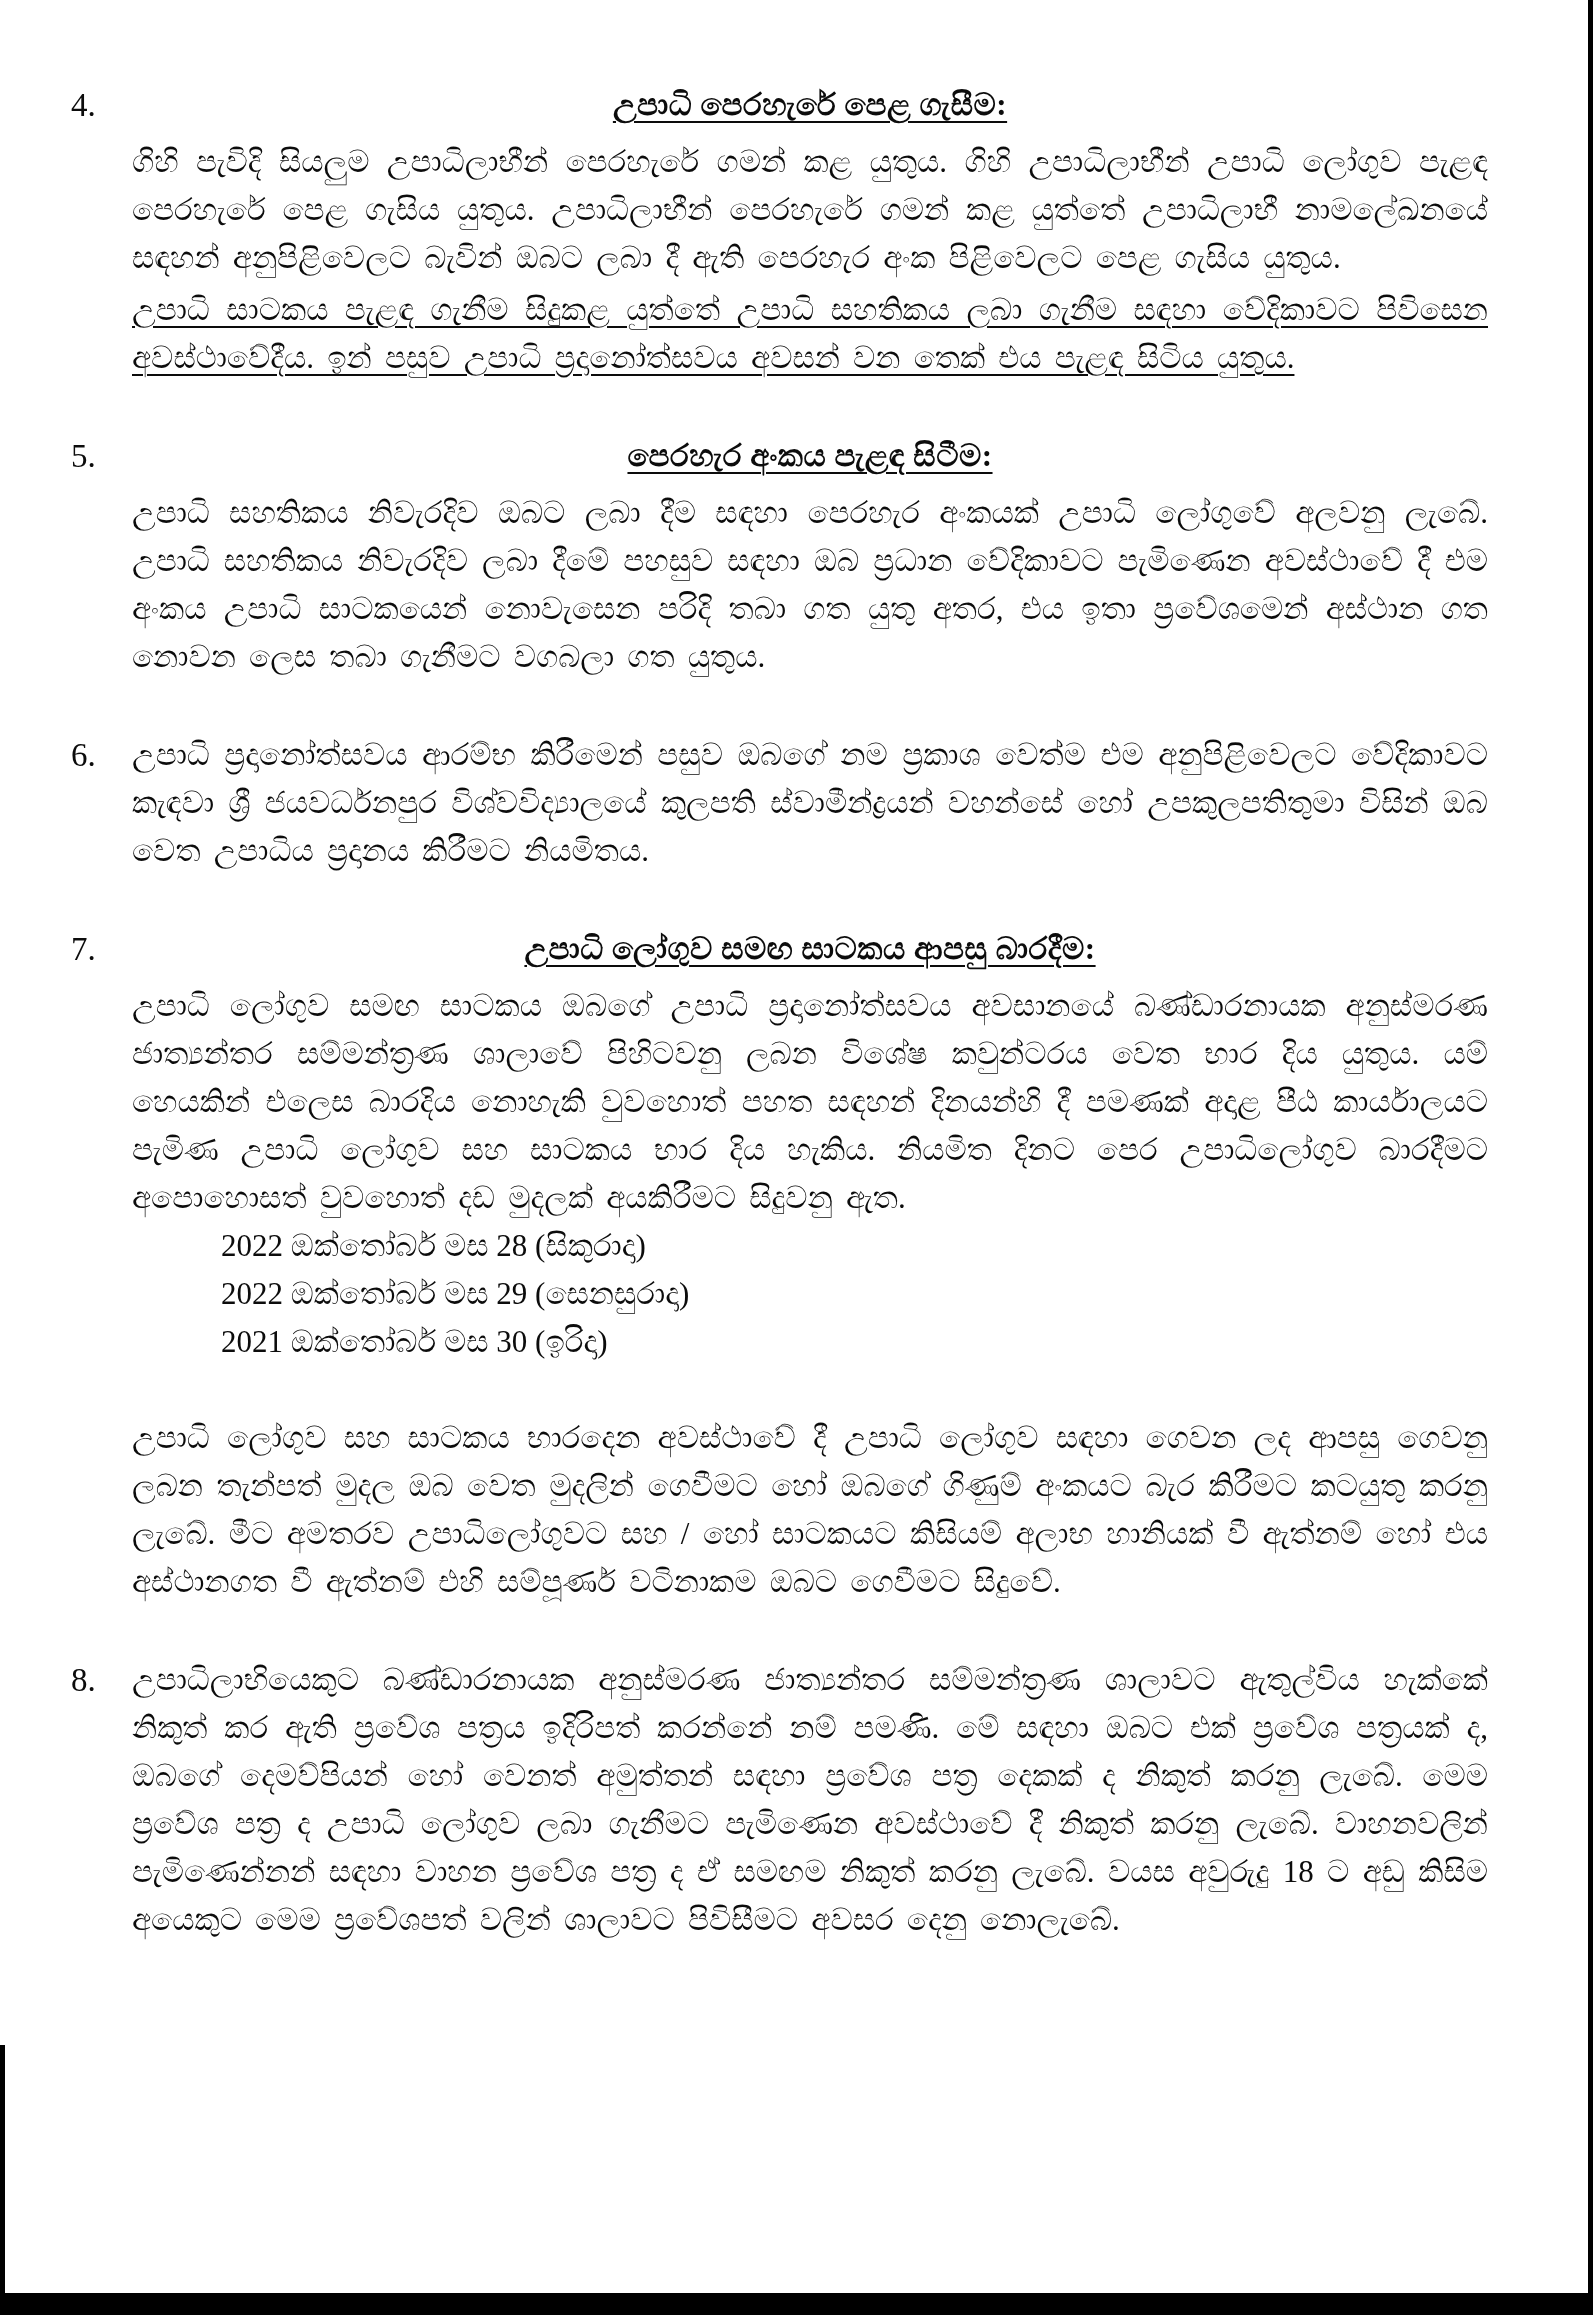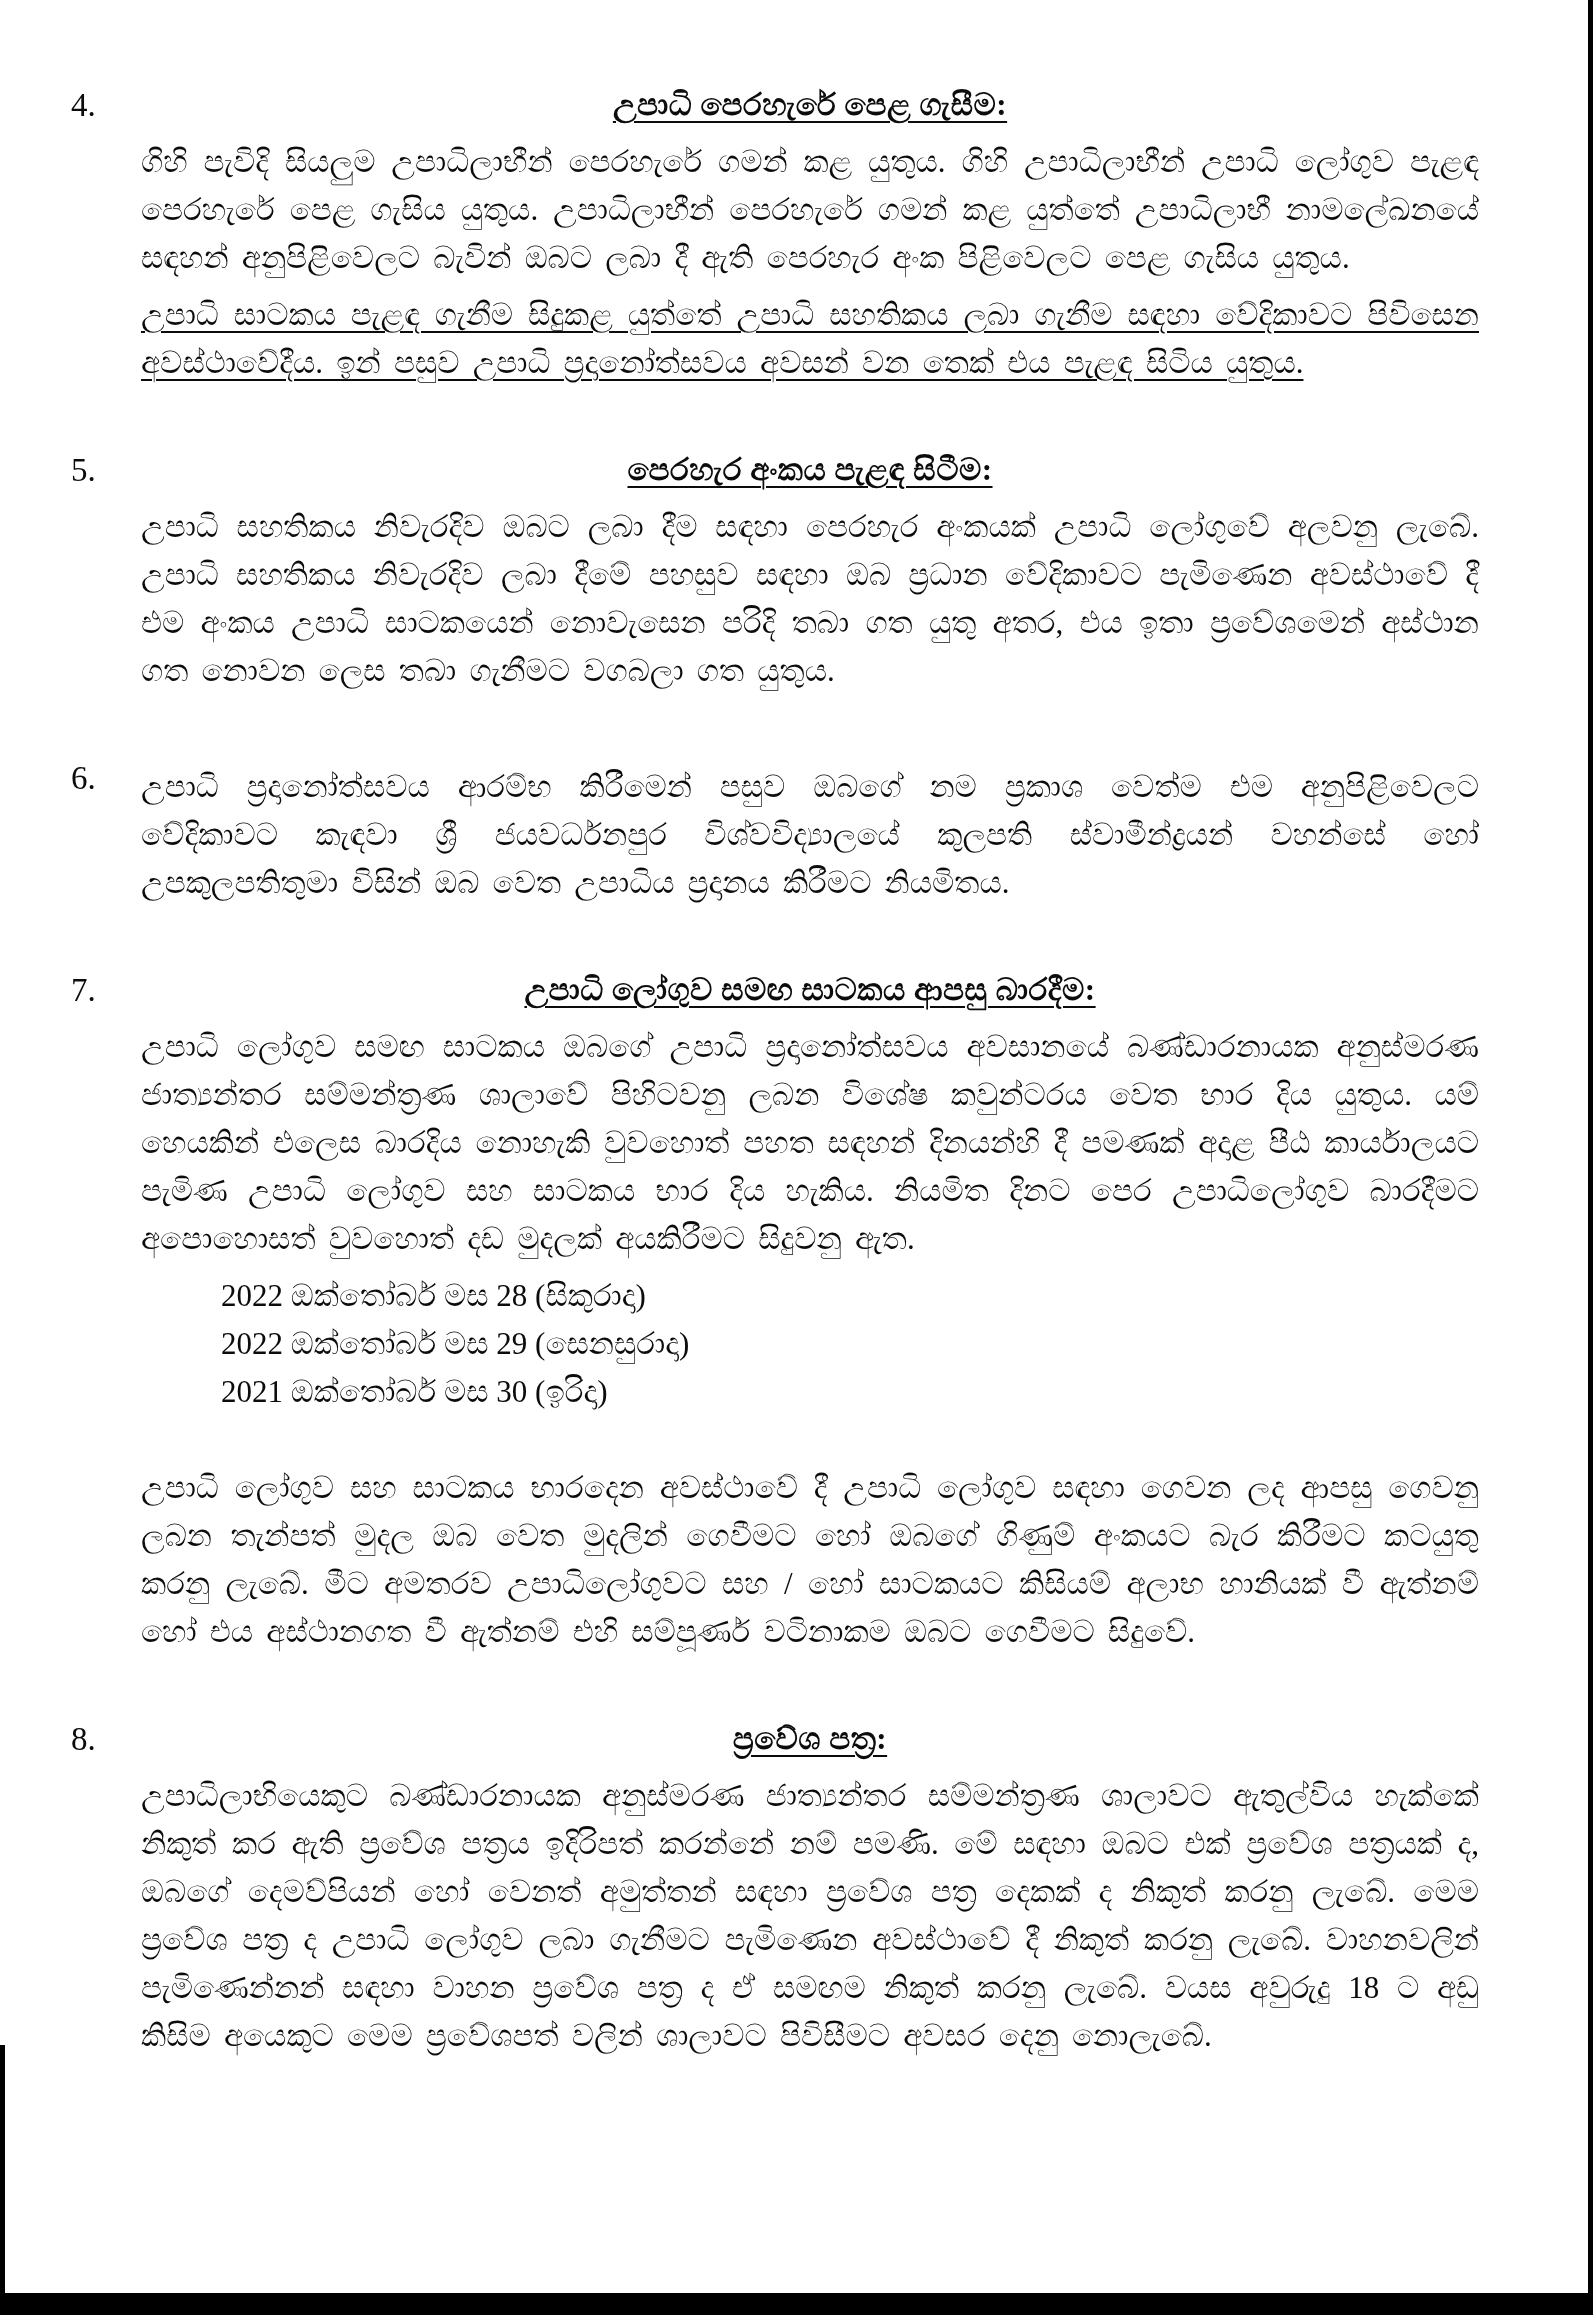--- a/index.html
+++ b/index.html
@@ -33,21 +33,21 @@
     line-height: 48px;
     font-weight: 700;
     text-decoration: underline;
     text-decoration-thickness: 2.3px;
     text-underline-offset: 6.3px;
     margin-bottom: 9px;
     letter-spacing: 0.5px;
     text-align: center;
   }
   p.body {
-    margin: 9px;
+    margin: 0;
     font-size: 31px;
     line-height: 48px;
     text-align: justify;
     text-align-last: left;
     word-spacing: 5.4px;
   }
   p.emphasis {
     margin-top: 3.6px;
     font-weight: 400;
     text-decoration: underline;
@@ -114,21 +114,20 @@
         <div class="date-line">2022 ඔක්තෝබර් මස 29 (සෙනසුරාදා)</div>
         <div class="date-line">2021 ඔක්තෝබර් මස 30 (ඉරිදා)</div>
       </div>
       <p class="body after-dates">උපාධි ලෝගුව සහ සාටකය භාරදෙන අවස්ථාවේ දී උපාධි ලෝගුව සඳහා ගෙවන ලද ආපසු ගෙවනු ලබන තැන්පත් මුදල ඔබ වෙත මුදලින් ගෙවීමට හෝ ඔබගේ ගිණුම් අංකයට බැර කිරීමට කටයුතු කරනු ලැබේ. මීට අමතරව උපාධිලෝගුවට සහ / හෝ සාටකයට කිසියම් අලාභ හානියක් වී ඇත්නම් හෝ එය අස්ථානගත වී ඇත්නම් එහි සම්පූර්ණ වටිනාකම ඔබට ගෙවීමට සිදුවේ.</p>
     </div>
   </div>
 
   <div class="section">
     <div class="num">8.</div>
     <div class="content">
-      <div class="heading">ප්‍රවේශ පත්‍ර:</div>
       <p class="body">උපාධිලාභියෙකුට බණ්ඩාරනායක අනුස්මරණ ජාත්‍යන්තර සම්මන්ත්‍රණ ශාලාවට ඇතුල්විය හැක්කේ නිකුත් කර ඇති ප්‍රවේශ පත්‍රය ඉදිරිපත් කරන්නේ නම් පමණි. මේ සඳහා ඔබට එක් ප්‍රවේශ පත්‍රයක් ද, ඔබගේ දෙමව්පියන් හෝ වෙනත් අමුත්තන් සඳහා ප්‍රවේශ පත්‍ර දෙකක් ද නිකුත් කරනු ලැබේ. මෙම ප්‍රවේශ පත්‍ර ද උපාධි ලෝගුව ලබා ගැනීමට පැමිණෙන අවස්ථාවේ දී නිකුත් කරනු ලැබේ. වාහනවලින් පැමිණෙන්නන් සඳහා වාහන ප්‍රවේශ පත්‍ර ද ඒ සමඟම නිකුත් කරනු ලැබේ. වයස අවුරුදු 18 ට අඩු කිසිම අයෙකුට මෙම ප්‍රවේශපත් වලින් ශාලාවට පිවිසීමට අවසර දෙනු නොලැබේ.</p>
     </div>
   </div>
 
 </div>
 
 <div class="scan-edge-right"></div>
 <div class="scan-edge-bottom"></div>
 <div class="scan-edge-left"></div>
 

